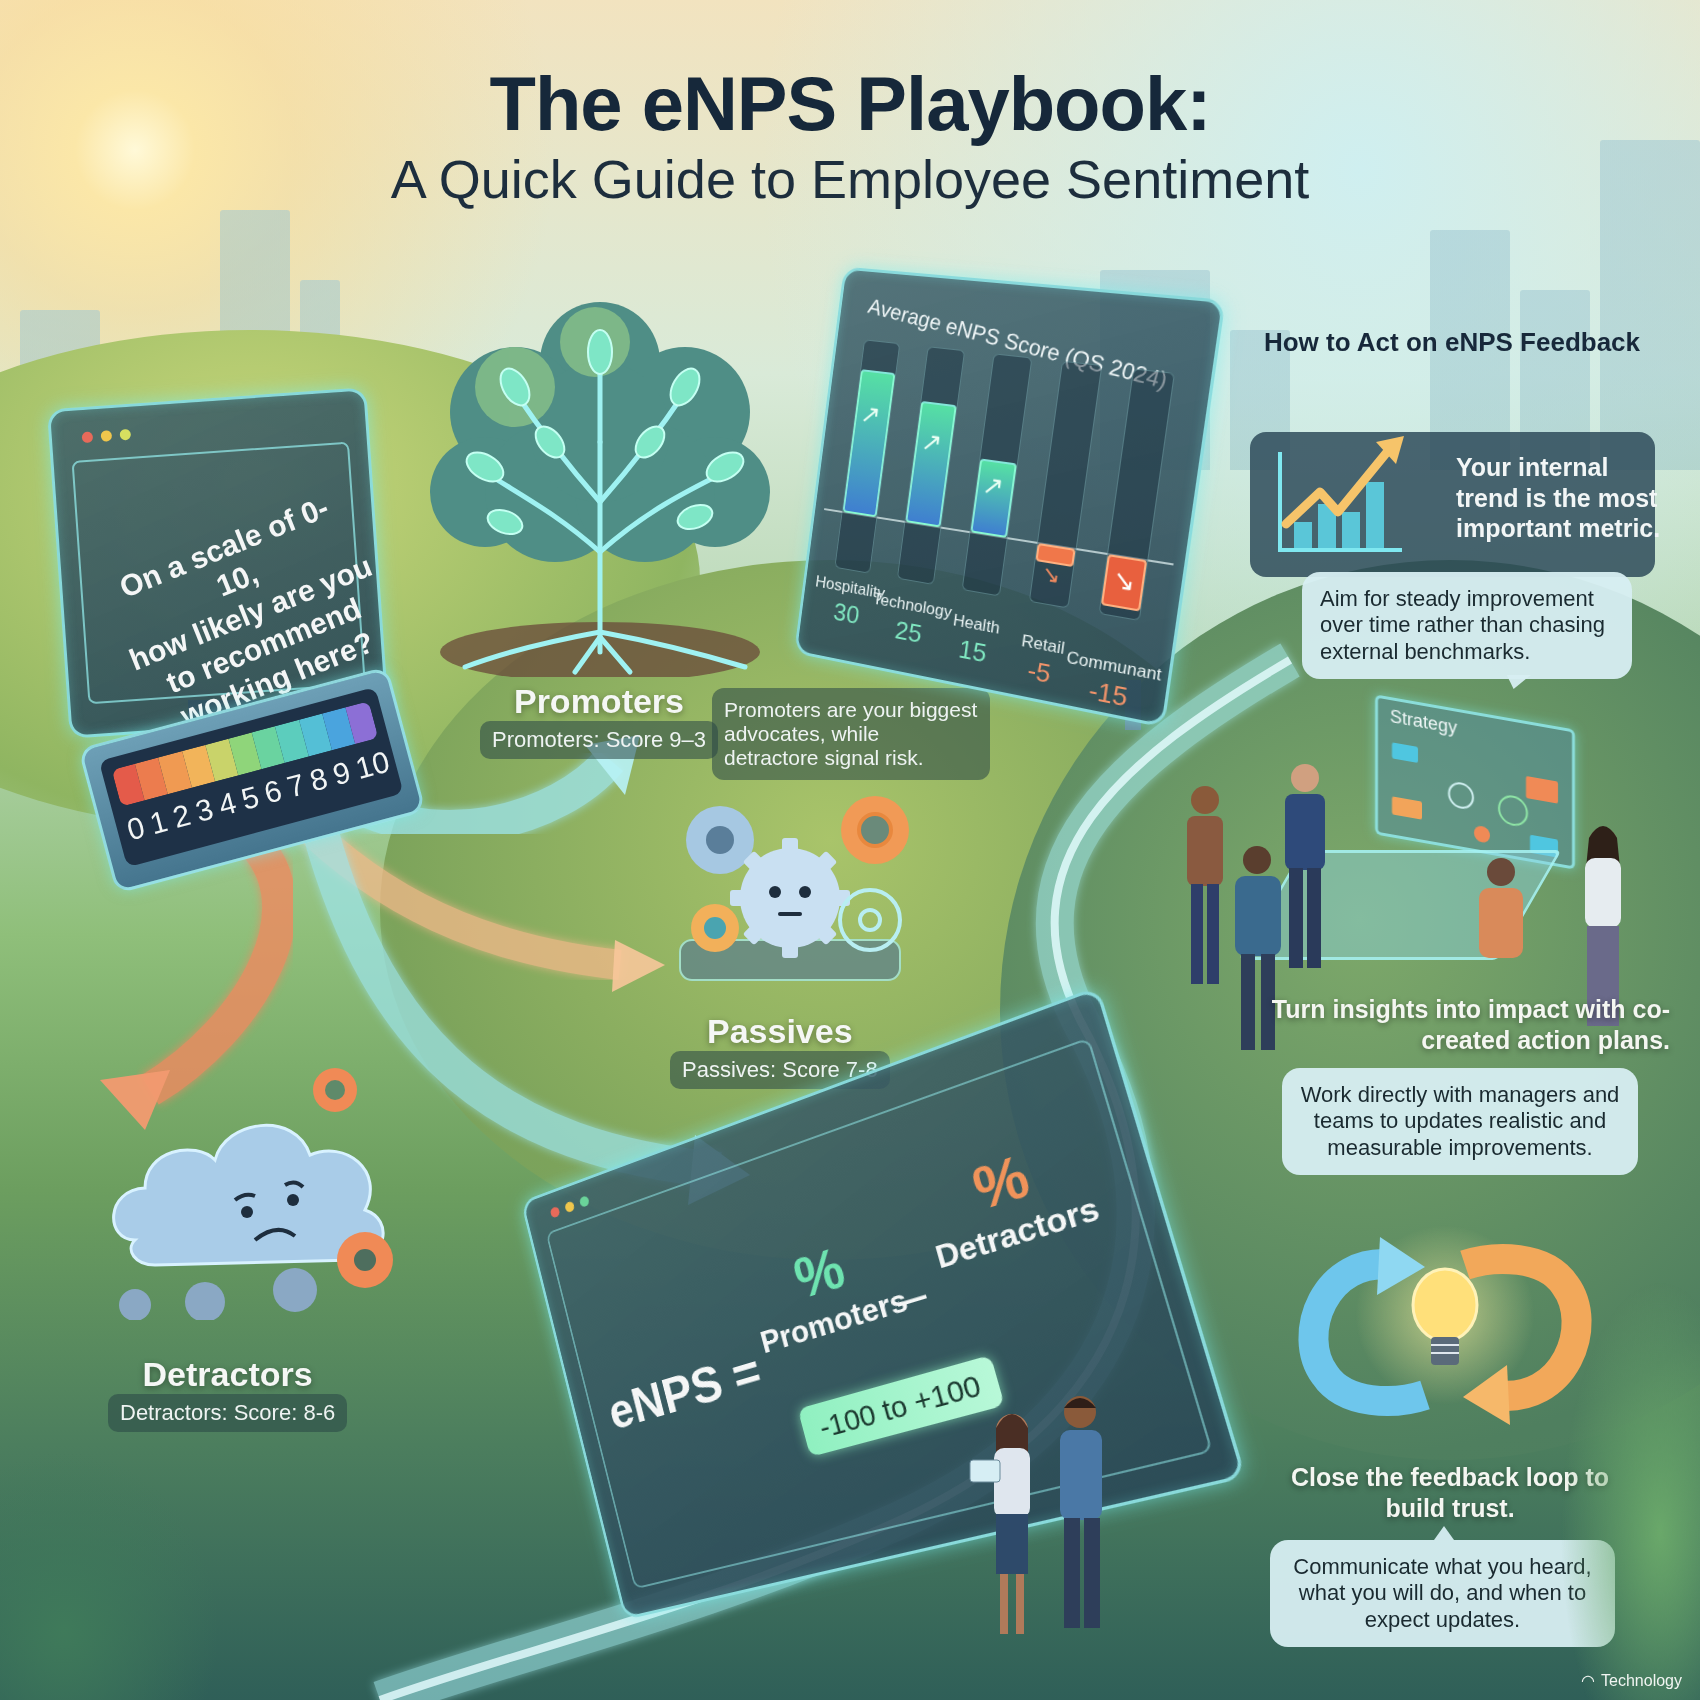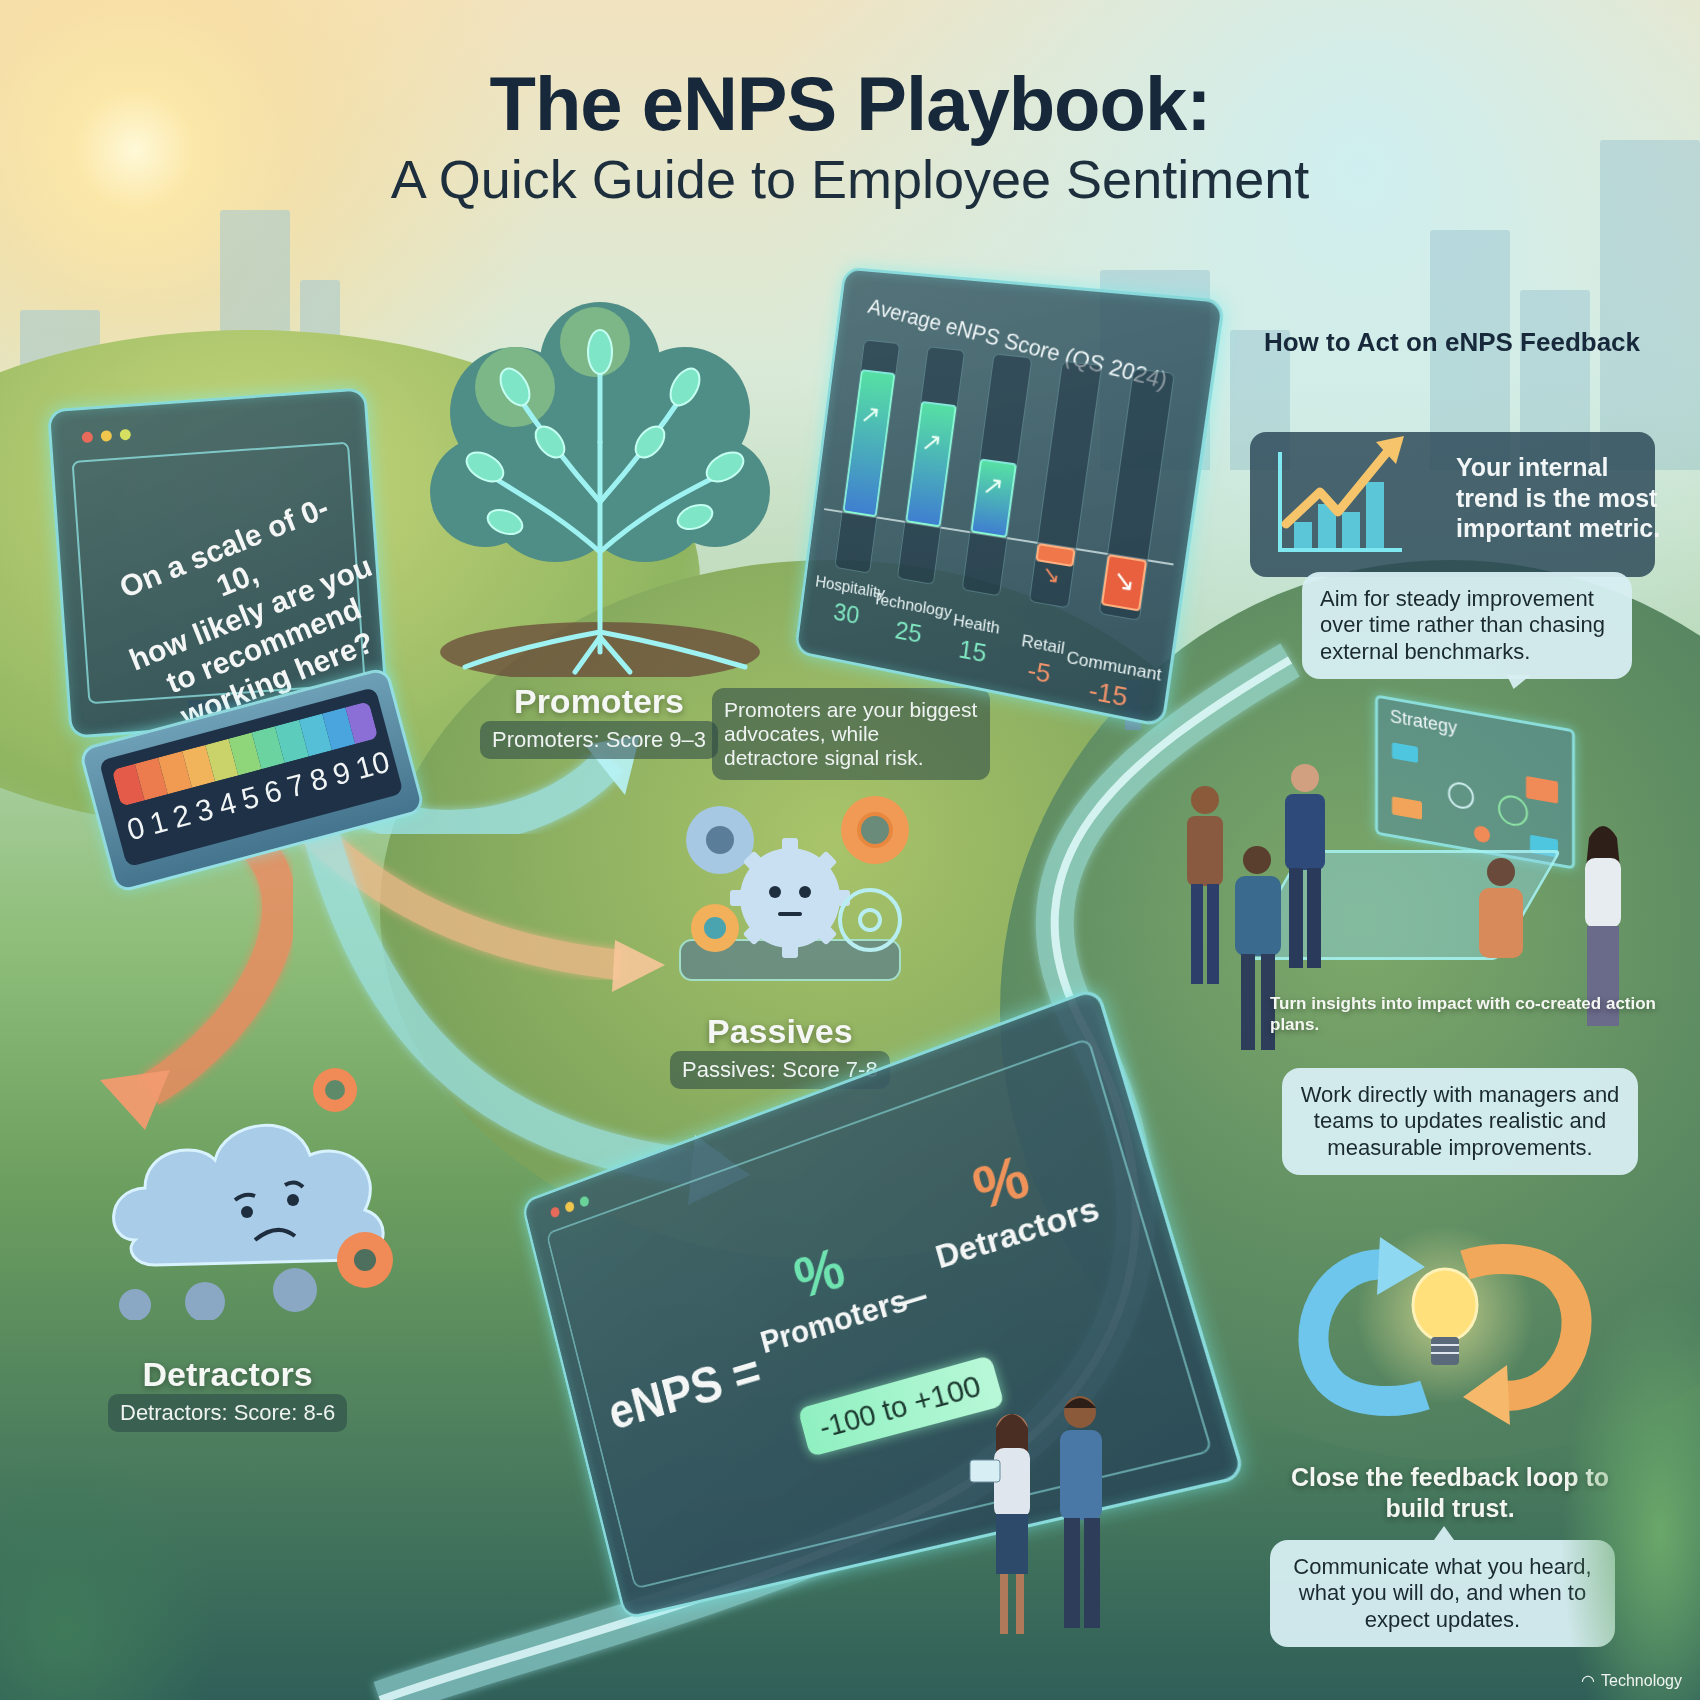--- a/index.html
+++ b/index.html
@@ -72,21 +72,21 @@
   .post { left: 1125px; top: 680px; width: 16px; height: 50px; background: #6a8b9b; }
 
   
   .act-title { left: 1262px; top: 326px; width: 380px; text-align: center; color: #17283a; font-size: 26px; font-weight: 700; line-height: 1.25; }
   .trend-card { left: 1250px; top: 432px; width: 405px; height: 145px; background: rgba(40,70,85,0.82); border-radius: 16px; }
   .trend-card .txt { position: absolute; left: 168px; top: 20px; color: #f2f6f6; font-size: 25px; font-weight: 700; line-height: 1.22; }
   .bubble { background: rgba(215,238,242,0.95); color: #1a2a30; border-radius: 18px; font-size: 22px; line-height: 1.2; text-align: center; padding: 14px 16px; }
   .bubble-1 { left: 1302px; top: 572px; width: 330px; text-align: left; padding-left: 18px; }
   .bubble-1::after { content:""; position:absolute; left: 200px; bottom: -22px; border: 12px solid transparent; border-top: 14px solid rgba(215,238,242,0.95); transform: skewX(-20deg); }
 
-  .impact-title { left: 1270px; top: 994px; width: 400px; text-align: left; color: #f4f6f1; font-size: 17px; font-weight: 700; line-height: 1.22; text-shadow: 0 2px 6px rgba(0,0,0,0.4); }
+  .impact-title { left: 1270px; top: 994px; width: 400px; text-align: right; color: #f4f6f1; font-size: 25px; font-weight: 700; line-height: 1.22; text-shadow: 0 2px 6px rgba(0,0,0,0.4); }
   .bubble-2 { left: 1282px; top: 1068px; width: 356px; }
   .loop-title { left: 1290px; top: 1462px; width: 320px; text-align: center; color: #f4f6f1; font-size: 25px; font-weight: 700; line-height: 1.22; text-shadow: 0 2px 6px rgba(0,0,0,0.4); }
   .bubble-3 { left: 1270px; top: 1540px; width: 345px; }
   .bubble-3::before { content:""; position:absolute; left: 164px; top: -14px; border: 10px solid transparent; border-bottom: 14px solid rgba(215,238,242,0.95); border-top: 0; }
 
   
   .formula { left: 520px; top: 1090px; width: 650px; height: 470px; transform: perspective(1100px) rotateY(-18deg) rotate(-16deg); transform-origin: center; }
   .formula .inner { position: absolute; left: 18px; top: 40px; right: 18px; bottom: 26px; border: 2px solid rgba(150,240,240,0.5); border-radius: 10px; }
   .formula .content { position: absolute; left: 40px; top: 150px; width: 580px; color: #f4f6f6; }
   .eq-left { position: absolute; left: 0; top: 70px; font-size: 52px; font-weight: 700; }

